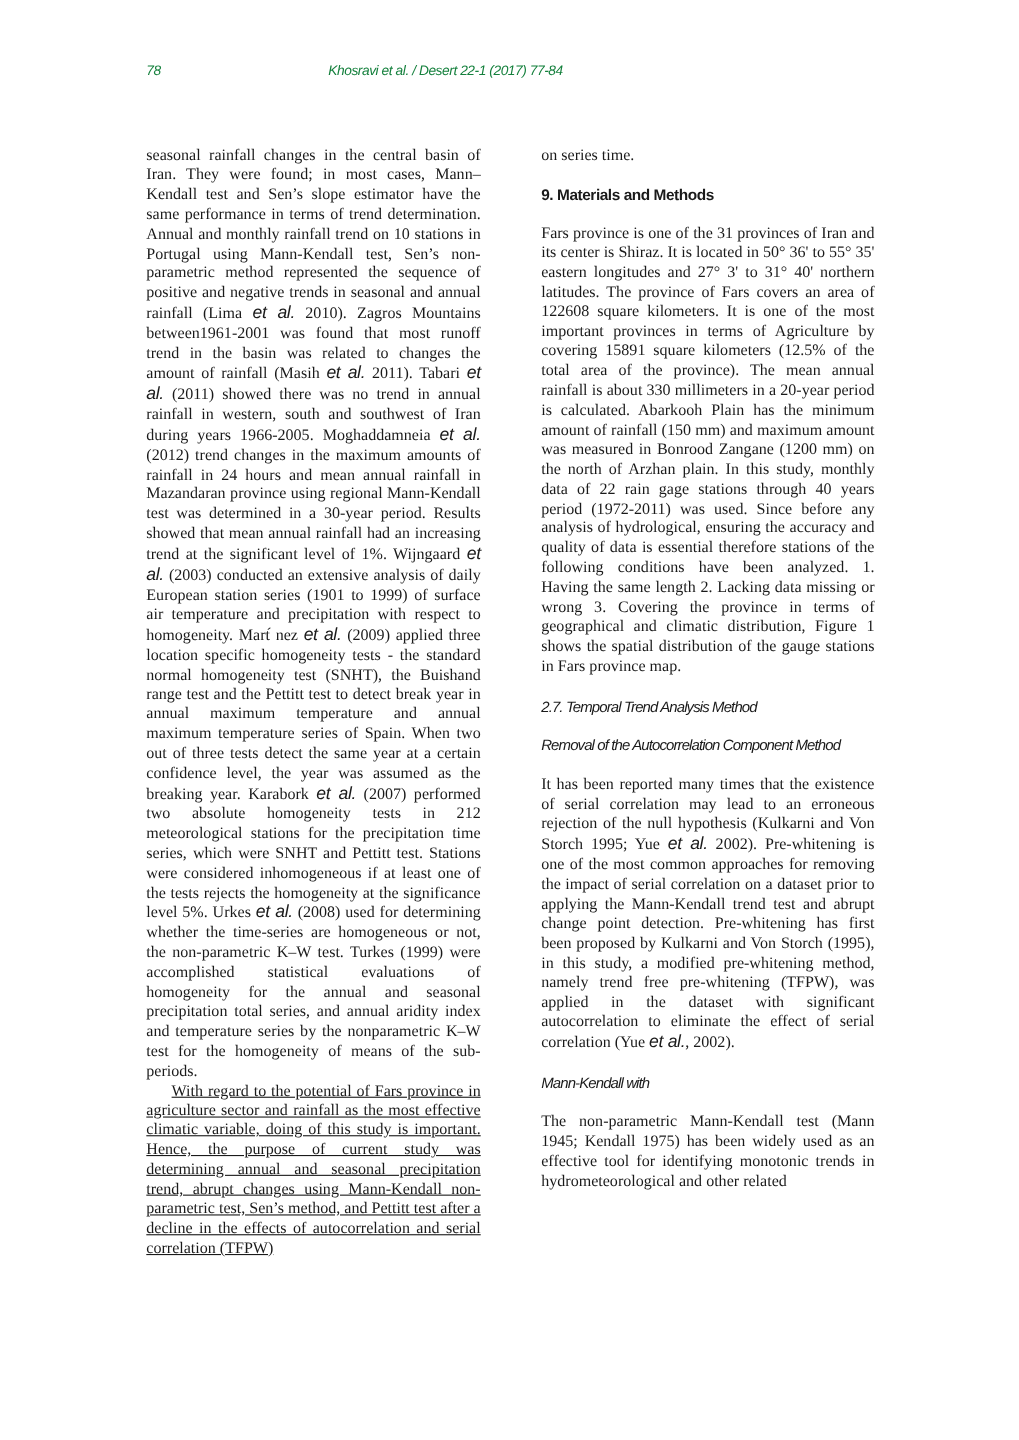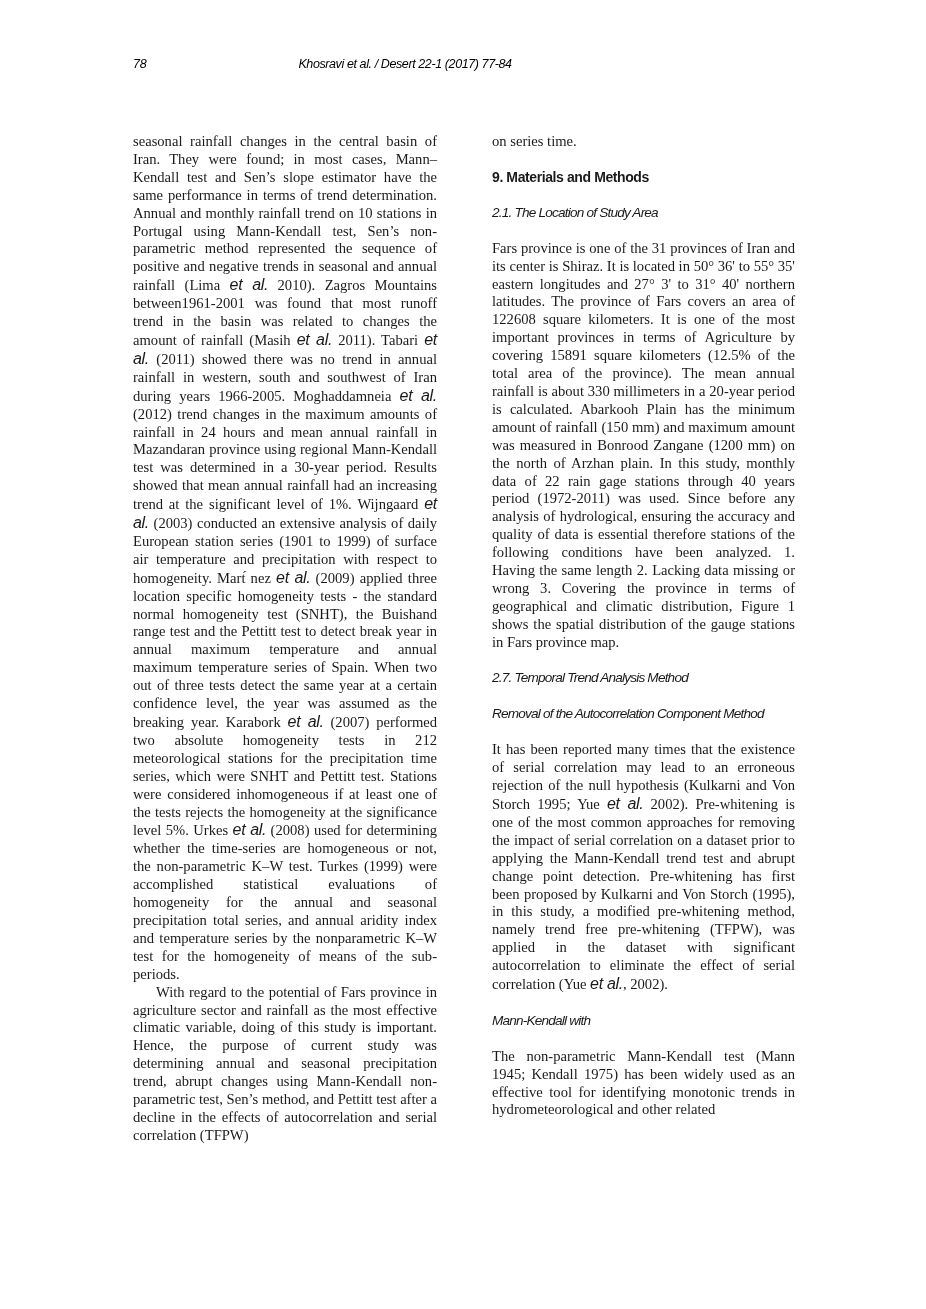--- a/index.html
+++ b/index.html
@@ -1,26 +1,26 @@
 <!DOCTYPE html>
 <html><head>
 <meta charset="utf-8">
 <style>
   html, body { margin:0; padding:0; background:#ffffff; }
   body { width:926px; height:1309px; position:relative; overflow:hidden; color:#1a1a1a; }
   .header { position:absolute; top:57px; left:0; width:926px; height:18px;
-            font-family:"Liberation Sans", sans-serif; font-style:italic; font-size:12.5px; color:#000000; }
+            font-family:"Liberation Sans", sans-serif; font-style:italic; font-size:12.5px; color:#15803d; }
   .page-num { position:absolute; left:133px; top:0; letter-spacing:-0.3px; }
   .running-title { position:absolute; left:0; width:810px; text-align:center; top:0; letter-spacing:-0.4px; }
   .col { position:absolute; top:133px; width:304px;
          font-family:"Liberation Serif", serif; font-size:14.6px; line-height:17.9px; color:#1a1a1a; }
   .col-left { left:133px; }
   .col-right { left:492px; width:303px; }
   p { margin:0; text-align:justify; hyphens:none; }
-  p.indent { text-indent:23px; }
+  p.indent { text-indent:23px;text-decoration:underline; }
   .etal { font-family:"Liberation Sans", sans-serif; font-style:italic; font-size:16px; letter-spacing:-0.3px; }
   .h2 { font-family:"Liberation Sans", sans-serif; font-weight:bold; font-size:14px; letter-spacing:-0.4px;
         margin:18px 0 17px 0; line-height:17.9px; }
   .h3 { font-family:"Liberation Sans", sans-serif; font-style:italic; font-size:13.6px; letter-spacing:-0.8px;
         margin:0 0 18px 0; line-height:17.9px; }
   .gap { height:17.9px; }
 </style>
 </head>
 <body>
 
@@ -30,21 +30,20 @@
 </div>
 
 <div class="col col-left">
   <p><span>seasonal rainfall changes in the central basin of Iran. They were found; in most cases, Mann–Kendall test and Sen’s slope estimator have the same performance in terms of trend determination. Annual and monthly rainfall trend on 10 stations in Portugal using Mann-Kendall test, Sen’s non-parametric method represented the sequence of positive and negative trends in seasonal and annual rainfall (Lima </span><span class="etal">et al.</span><span> 2010). Zagros Mountains between1961-2001 was found that most runoff trend in the basin was related to changes the amount of rainfall (Masih </span><span class="etal">et al.</span><span> 2011). Tabari </span><span class="etal">et al.</span><span> (2011) showed there was no trend in annual rainfall in western, south and southwest of Iran during years 1966-2005. Moghaddamneia </span><span class="etal">et al.</span><span> (2012) trend changes in the maximum amounts of rainfall in 24 hours and mean annual rainfall in Mazandaran province using regional Mann-Kendall test was determined in a 30-year period. Results showed that mean annual rainfall had an increasing trend at the significant level of 1%. Wijngaard </span><span class="etal">et al.</span><span> (2003) conducted an extensive analysis of daily European station series (1901 to 1999) of surface air temperature and precipitation with respect to homogeneity. Mart́ nez </span><span class="etal">et al.</span><span> (2009) applied three location specific homogeneity  tests - the standard normal homogeneity test (SNHT), the Buishand range test and the Pettitt test to detect break year in annual maximum temperature and annual maximum temperature series of Spain. When two out of three tests detect the same year at a certain confidence level, the year was assumed as the breaking year. Karabork </span><span class="etal">et al.</span><span> (2007) performed two absolute homogeneity tests in 212 meteorological stations for the precipitation time series, which were SNHT and Pettitt test. Stations were considered inhomogeneous if at least one of the tests rejects the homogeneity at the significance level 5%. Urkes </span><span class="etal">et al.</span><span> (2008) used for determining whether the time-series are homogeneous or not, the non-parametric K–W test. Turkes (1999) were accomplished statistical evaluations of homogeneity for the annual and seasonal precipitation total series, and annual aridity index and temperature series by the nonparametric K–W test for the homogeneity of means of the sub-periods.</span></p>
   <p class="indent">With regard to the potential of Fars province in agriculture sector and rainfall as the most effective climatic variable, doing of this study is important. Hence, the purpose of current study was determining annual and seasonal precipitation trend, abrupt changes using Mann-Kendall non-parametric test, Sen’s method, and Pettitt test after a decline in the effects of autocorrelation and serial correlation (TFPW)</p>
 </div>
 
 <div class="col col-right">
   <p>on series time.</p>
   <div class="h2">9. Materials and Methods</div>
-  <div class="h3">2.1. The Location of Study Area</div>
   <p>Fars province is one of the 31 provinces of Iran and its center is Shiraz. It is located in 50° 36' to 55° 35' eastern longitudes and 27° 3' to 31° 40' northern latitudes. The province of Fars covers an area of 122608 square kilometers. It is one of the most important provinces in terms of Agriculture by covering 15891 square kilometers (12.5% of the total area of the province). The mean annual rainfall is about 330 millimeters in a 20-year period is calculated. Abarkooh Plain has the minimum amount of rainfall (150 mm) and maximum amount was measured in Bonrood Zangane (1200 mm) on the north of Arzhan plain. In this study, monthly data of 22 rain gage stations through 40 years period (1972-2011) was used. Since before any analysis of hydrological, ensuring the accuracy and quality of data is essential therefore stations of the following conditions have been analyzed. 1. Having the same length 2. Lacking data missing or wrong 3. Covering the province in terms of geographical and climatic distribution, Figure 1 shows the spatial distribution of the gauge stations in Fars province map.</p>
   <div class="gap"></div>
   <div class="h3">2.7. Temporal Trend Analysis Method</div>
   <div class="h3">Removal of the Autocorrelation Component Method</div>
   <p><span>It has been reported many times that the existence of serial correlation may lead to an erroneous rejection of the null hypothesis (Kulkarni and Von Storch 1995; Yue </span><span class="etal">et al.</span><span> 2002). Pre-whitening is one of the most common approaches for removing the impact of serial correlation on a dataset prior to applying the Mann-Kendall trend test and abrupt change point detection. Pre-whitening has first been proposed by Kulkarni and Von Storch (1995), in this study, a modified pre-whitening method, namely trend free pre-whitening (TFPW), was applied in the dataset with significant autocorrelation to eliminate the effect of serial correlation (Yue </span><span class="etal">et al.</span><span>, 2002).</span></p>
   <div class="gap"></div>
   <div class="h3">Mann-Kendall with</div>
   <p>The non-parametric Mann-Kendall test (Mann 1945; Kendall 1975) has been widely used as an effective tool for identifying monotonic trends in hydrometeorological and other related</p>
 </div>
 

